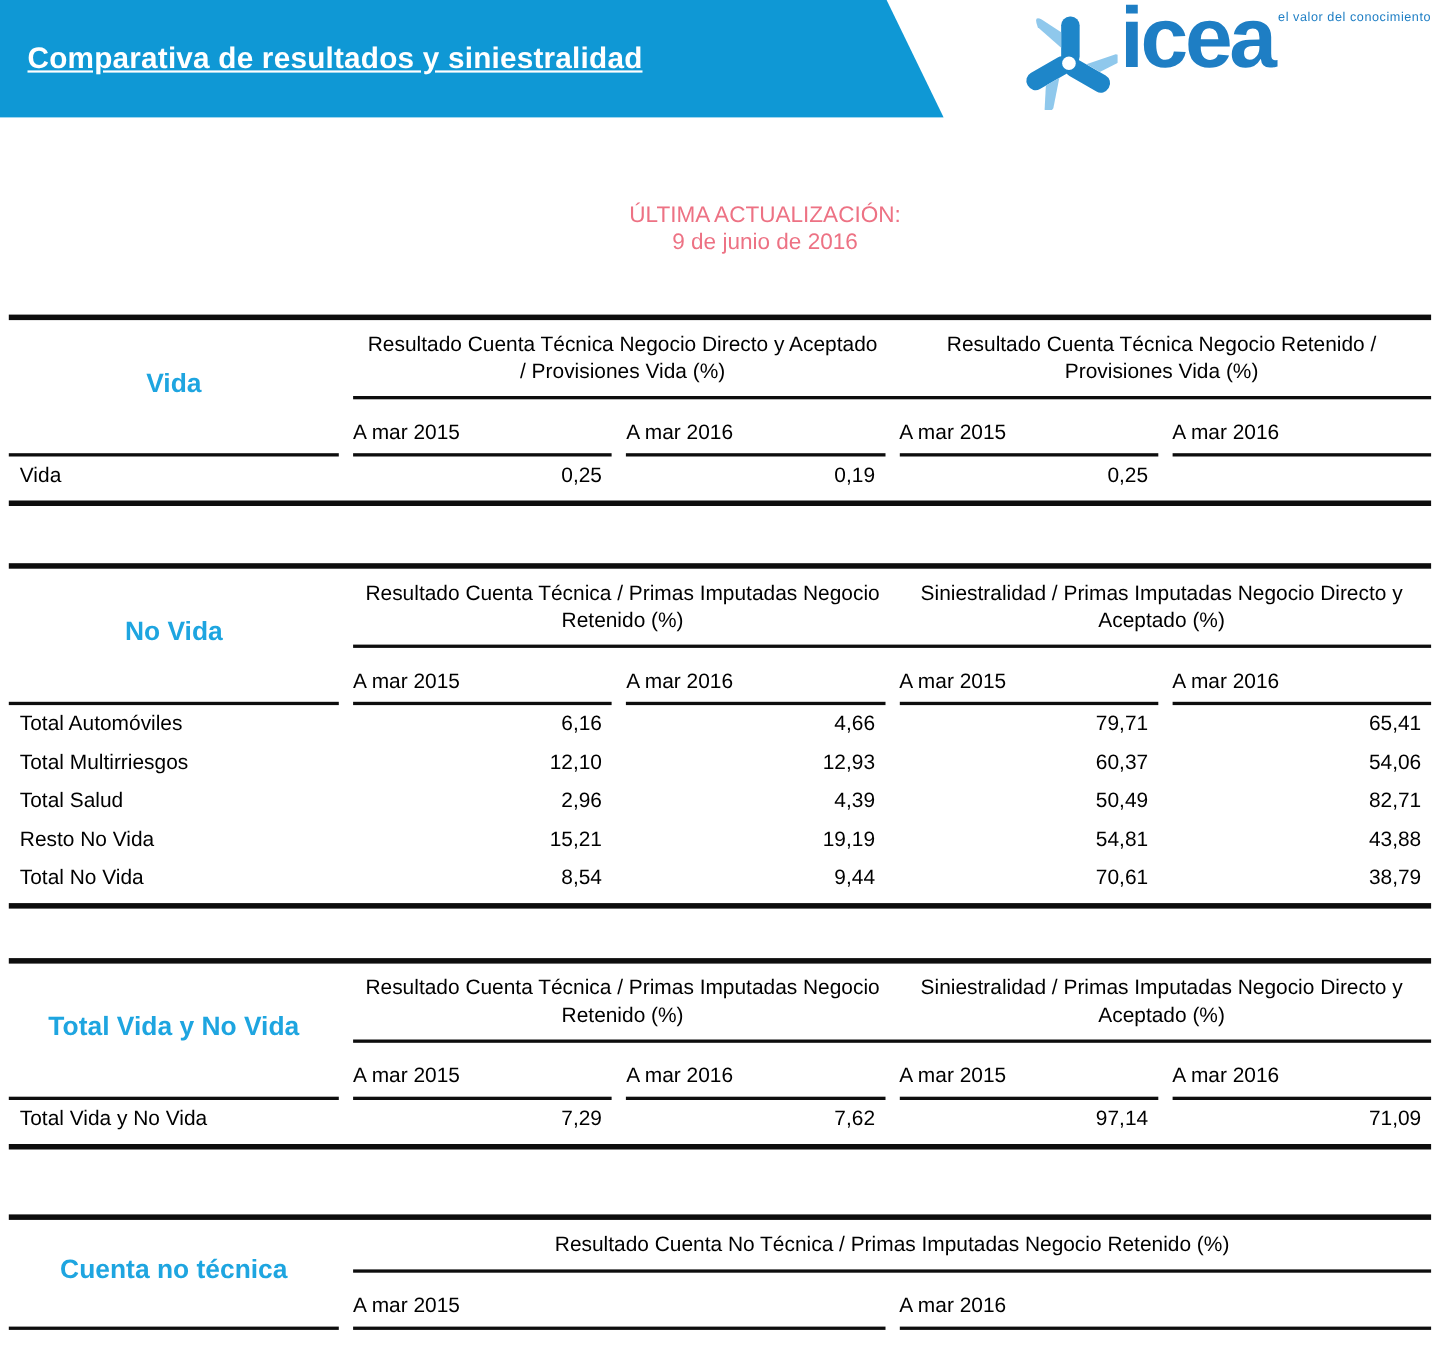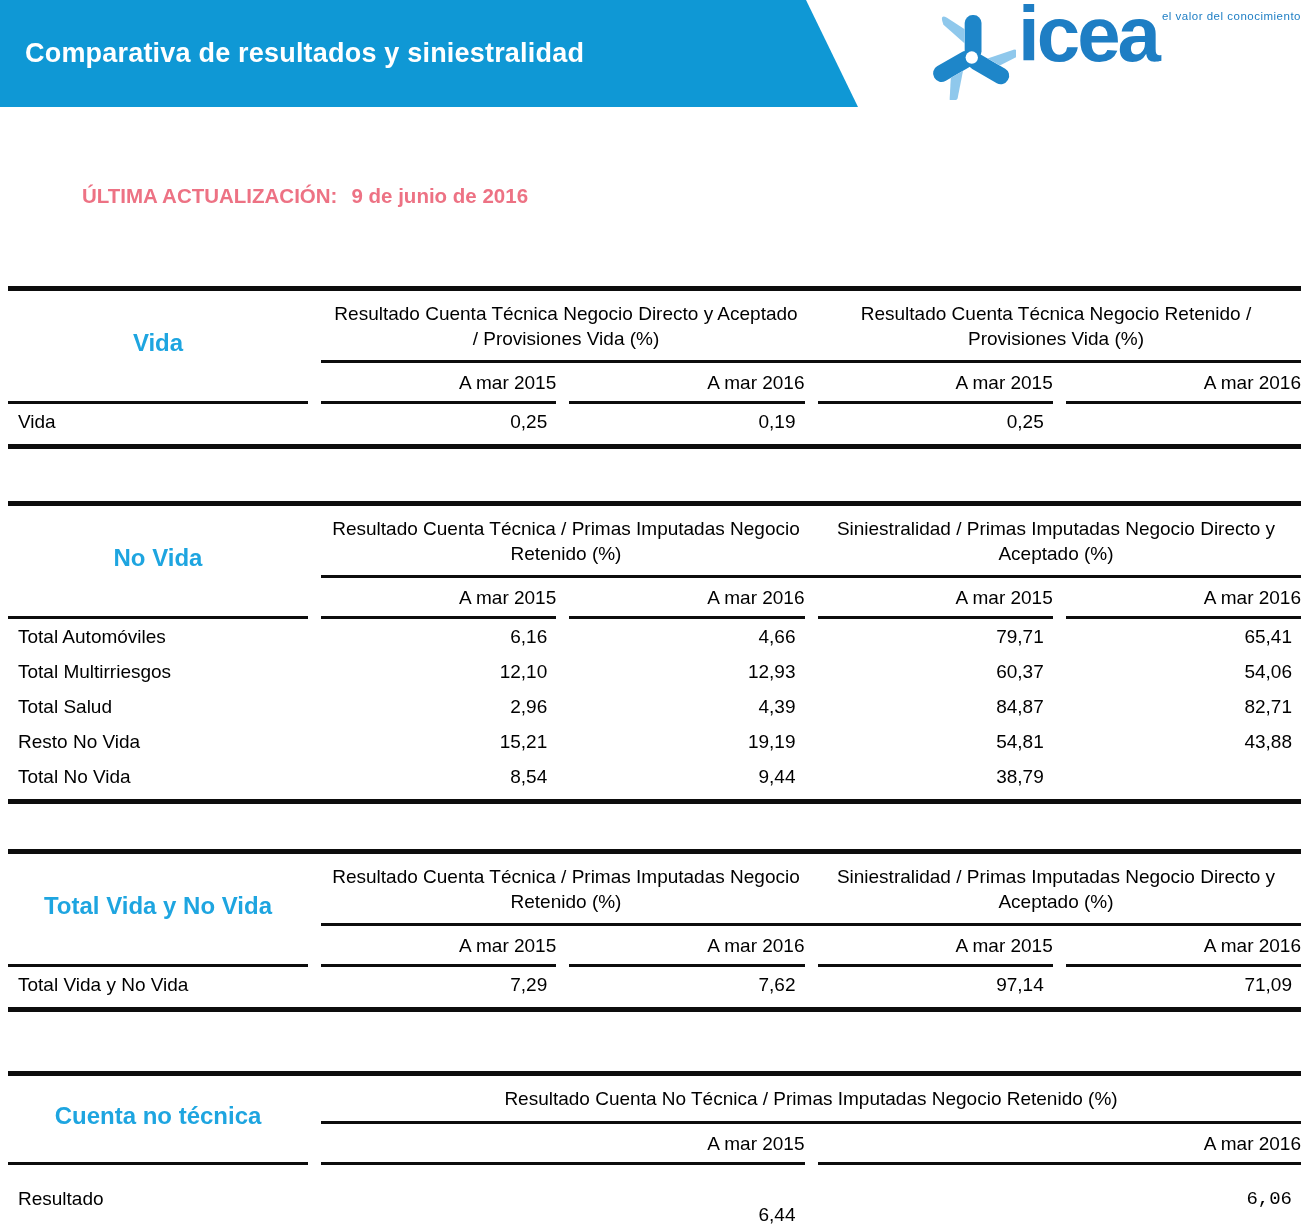--- a/index.html
+++ b/index.html
@@ -21,39 +21,39 @@
   .banner{
     position:relative;height:107px;width:100%;
   }
   .banner-shape{
     position:absolute;left:0;top:0;height:107px;width:860px;
     background:var(--banner);
     clip-path:polygon(0 0,806px 0,858px 100%,0 100%);
   }
   .banner-title{
     position:absolute;left:25px;top:0;height:107px;display:flex;align-items:center;
-    color:#fff;font-size:27px;font-weight:bold;letter-spacing:.2px;
+    color:#fff;font-size:27px;font-weight:bold;letter-spacing:.2px;text-decoration:underline;
   }
   
   .logo{
     position:absolute;top:4px;right:8px;display:flex;align-items:flex-start;
   }
   .logo-mark{margin-top:4px;}
   .logo-textblock{display:flex;flex-direction:row;margin-left:2px;}
   .logo-word{
     color:var(--logo);font-size:78px;line-height:64px;font-weight:bold;
     letter-spacing:-3px;margin-top:-2px;
   }
   .logo-tagline{
     color:var(--logo);font-size:11.5px;letter-spacing:.5px;margin-top:6px;margin-left:4px;
   }
   
   .update{
-    margin:77px 0 0 82px;color:var(--pink);font-weight:bold;font-size:20.5px;
-    display:flex;gap:14px;height:24px;align-items:center;
+    margin:77px 0 0 82px;color:var(--pink);font-weight:normal;font-size:20.5px;
+    display:flex;height:24px;align-items:center;flex-direction:column;
   }
   
   #tables{margin-top:78px;}
   .table-section{
     margin:0 8px;border-top:5px solid var(--ink);border-bottom:5px solid var(--ink);
   }
   .table-section + .table-section{margin-top:52px;}
   #tables .table-section:nth-of-type(3){margin-top:45px;}
   #tables .table-section:nth-of-type(4){margin-top:59px;}
   .grid{
@@ -66,22 +66,22 @@
     border-bottom:3px solid var(--ink);padding-bottom:6px;
   }
   .group-row{
     grid-column:2/-1;grid-row:1;display:flex;
     border-bottom:3px solid var(--ink);padding:10px 0 9px;
   }
   .group-cell{
     flex:1;text-align:center;font-size:19px;line-height:1.32;padding:0 10px;
   }
   .subhead{
-    grid-row:2;text-align:right;font-size:19px;
-    padding:9px 0 7px;border-bottom:3px solid var(--ink);
+    grid-row:2;text-align:left;font-size:19px;
+    padding:20px 0 7px;border-bottom:3px solid var(--ink);
   }
   .row-label{
     grid-column:1;display:flex;align-items:center;font-size:19px;
     padding-left:10px;min-height:35px;
   }
   .val{
     display:flex;align-items:center;justify-content:flex-end;
     font-size:19px;padding-right:9px;min-height:35px;
   }
   .grid > .row-label:nth-of-type(1){margin-top:2px;}
@@ -160,30 +160,31 @@
         <div class="val">79,71</div>
         <div class="val">65,41</div>
         <div class="row-label">Total Multirriesgos</div>
         <div class="val">12,10</div>
         <div class="val">12,93</div>
         <div class="val">60,37</div>
         <div class="val">54,06</div>
         <div class="row-label">Total Salud</div>
         <div class="val">2,96</div>
         <div class="val">4,39</div>
-        <div class="val">84,87</div>
+        <div class="val">50,49</div>
         <div class="val">82,71</div>
         <div class="row-label">Resto No Vida</div>
         <div class="val">15,21</div>
         <div class="val">19,19</div>
         <div class="val">54,81</div>
         <div class="val">43,88</div>
         <div class="row-label">Total No Vida</div>
         <div class="val">8,54</div>
         <div class="val">9,44</div>
+        <div class="val">70,61</div>
         <div class="val">38,79</div>
       </div>
     </div>
     <div class="table-section">
       <div class="grid">
         <div class="sec-label">Total Vida y No Vida</div>
         <div class="group-row">
           <div class="group-cell">Resultado Cuenta Técnica / Primas Imputadas Negocio Retenido (%)</div>
           <div class="group-cell">Siniestralidad / Primas Imputadas Negocio Directo y Aceptado (%)</div>
         </div>

